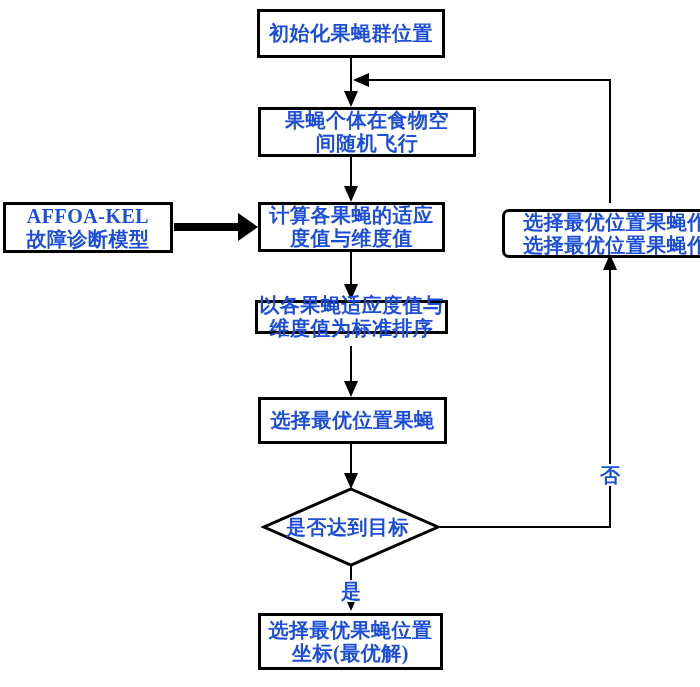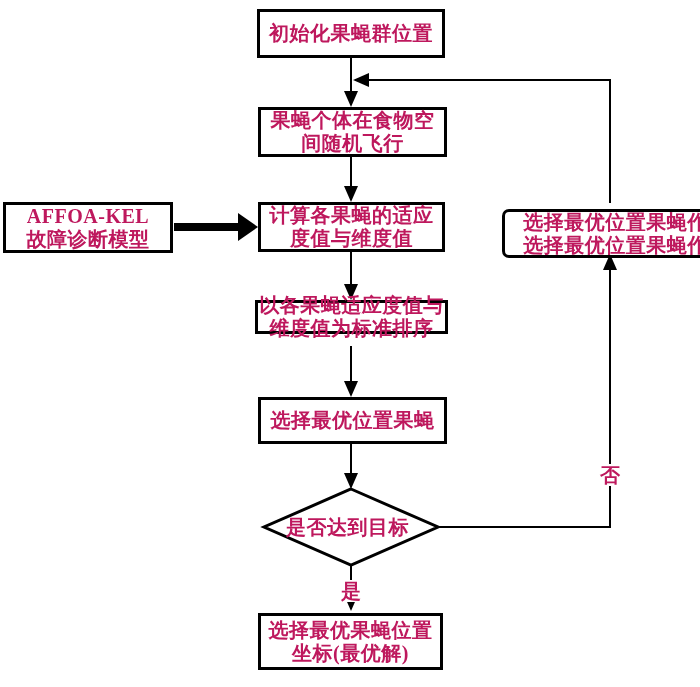--- a/index.html
+++ b/index.html
@@ -2,21 +2,21 @@
 <html><head>
 <meta charset="utf-8">
 <style>
   html, body { margin: 0; padding: 0; background: #ffffff; }
   .canvas {
     position: relative;
     width: 700px;
     height: 687px;
     background: #ffffff;
     font-family: "Liberation Serif", "DejaVu Serif", serif;
-    color: #be185d;
+    color: #1d4ed8;
     overflow: hidden;
   }
   svg.wires { position: absolute; left: 0; top: 0; z-index: 0; }
   .node {
     position: absolute;
     box-sizing: border-box;
     border: 3px solid #000000;
     background: #ffffff;
     display: flex;
     flex-direction: column;
@@ -78,21 +78,21 @@
     <path d="M174,227 L240,227" stroke="#000000" stroke-width="8" fill="none"></path>
     <polygon points="238,213 238,241 258,227" fill="#000000"></polygon>
 
     <polygon points="351,489 438,527 351,565 264,527" fill="#ffffff" stroke="#000000" stroke-width="3"></polygon>
   </svg>
 
   <div class="node" style="left:257px; top:9px; width:188px; height:49px;">
     <span>初始化果蝇群位置</span>
   </div>
 
-  <div class="node" style="left:258px; top:107px; width:189px; height:50px;">
+  <div class="node" style="left:258px; top:107px; width:218px; height:50px;">
     <span>果蝇个体在食物空</span>
     <span>间随机飞行</span>
   </div>
 
   <div class="node" style="left:3px; top:202px; width:170px; height:51px;">
     <span>AFFOA-KEL</span>
     <span>故障诊断模型</span>
   </div>
 
   <div class="node" style="left:258px; top:202px; width:187px; height:50px;">

